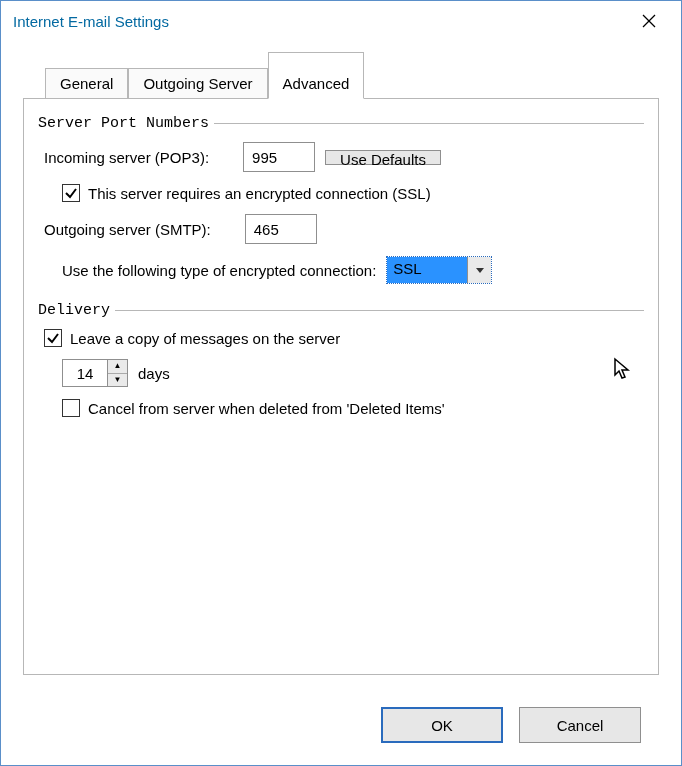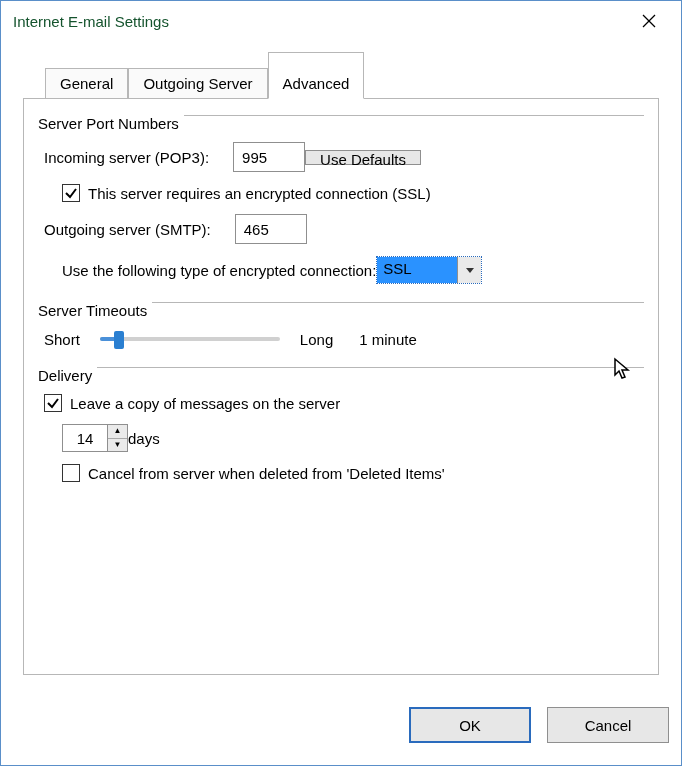--- a/index.html
+++ b/index.html
@@ -18,21 +18,21 @@
       display: flex;
       flex-direction: column;
     }
     .titlebar {
       display: flex;
       align-items: center;
       justify-content: space-between;
       padding: 8px 12px 8px 12px;
       height: 40px;
     }
-    .titlebar .title { font-size: 15px; color: #14532d; }
+    .titlebar .title { font-size: 15px; color: #0369a1; }
     .titlebar .close {
       width: 40px; height: 32px;
       display: flex; align-items: center; justify-content: center;
       font-size: 16px; color: #000;
       cursor: default;
     }
     .titlebar .close svg { width: 14px; height: 14px; stroke: #000; stroke-width: 1.2; }
     .content {
       flex: 1;
       padding: 10px 22px 16px 22px;
@@ -62,29 +62,31 @@
       padding-top: 22px;
     }
     .panel {
       border: 1px solid #b7b7b7;
       flex: 1;
       padding: 16px 14px 14px 14px;
     }
     .group { margin-bottom: 18px; }
     .group-header {
       display: flex;
+      align-items: center;
       gap: 5px;
       margin-bottom: 10px;
+      font-family: Liberation Mono, monospace;
     }
     .group-header .label { font-size: 15px; color: #000; white-space: nowrap; }
     .group-header .rule { flex: 1; height: 1px; background: #b7b7b7; }
     .row {
       display: flex;
       align-items: center;
-      gap: 0;
+      gap: 10px;
       margin: 10px 0 12px 6px;
     }
     .row.indent1 { margin-left: 24px; }
     .field-label { font-size: 15px; }
     input.num {
       width: 72px; height: 30px;
       border: 1px solid #8f8f8f;
       font-size: 15px; text-align: left;
       padding: 2px 8px;
       margin-left: 24px;
@@ -160,21 +162,21 @@
       width: 20px; border-left: 1px solid #8f8f8f;
     }
     .spinner .arrowbox .ar {
       flex: 1; background: #eaeaea;
       display: flex; align-items: center; justify-content: center;
       font-size: 8px; line-height: 1;
     }
     .spinner .arrowbox .ar:first-child { border-bottom: 1px solid #aaa; }
     .footer {
       display: flex; justify-content: flex-end; gap: 16px;
-      padding: 16px 12px 22px 24px;
+      padding: 16px 40px 22px 24px;
     }
     .footer .btn {
       width: 122px; height: 36px;
     }
     .footer .btn.primary {
       border: 2px solid #2a6bbd;
       background: #e7e7e7;
     }
     .cursor {
       position: absolute;
@@ -241,36 +243,20 @@
             <div class="sel-text">SSL</div>
             <div class="sel-arrow">
               <svg viewBox="0 0 10 10">
                   <polygon points="1,3 9,3 5,8"></polygon>
                 </svg>
             </div>
           </div>
         </div>
       </div>
 
-      <div class="group">
-        <div class="group-header">
-          <span class="label">Server Timeouts</span>
-          <div class="rule"></div>
-        </div>
-        <div class="slider-wrap">
-          <span>Short</span>
-          <div class="slider">
-            <div class="track"></div>
-            <div class="track-fill"></div>
-            <div class="thumb"></div>
-          </div>
-          <span>Long</span>
-          <span style="margin-left:6px">1 minute</span>
-        </div>
-      </div>
 
       <div class="group">
         <div class="group-header">
           <span class="label">Delivery</span>
           <div class="rule"></div>
         </div>
 
         <div class="row" style="margin-left:6px">
           <div class="checkbox">
             <div class="box">

